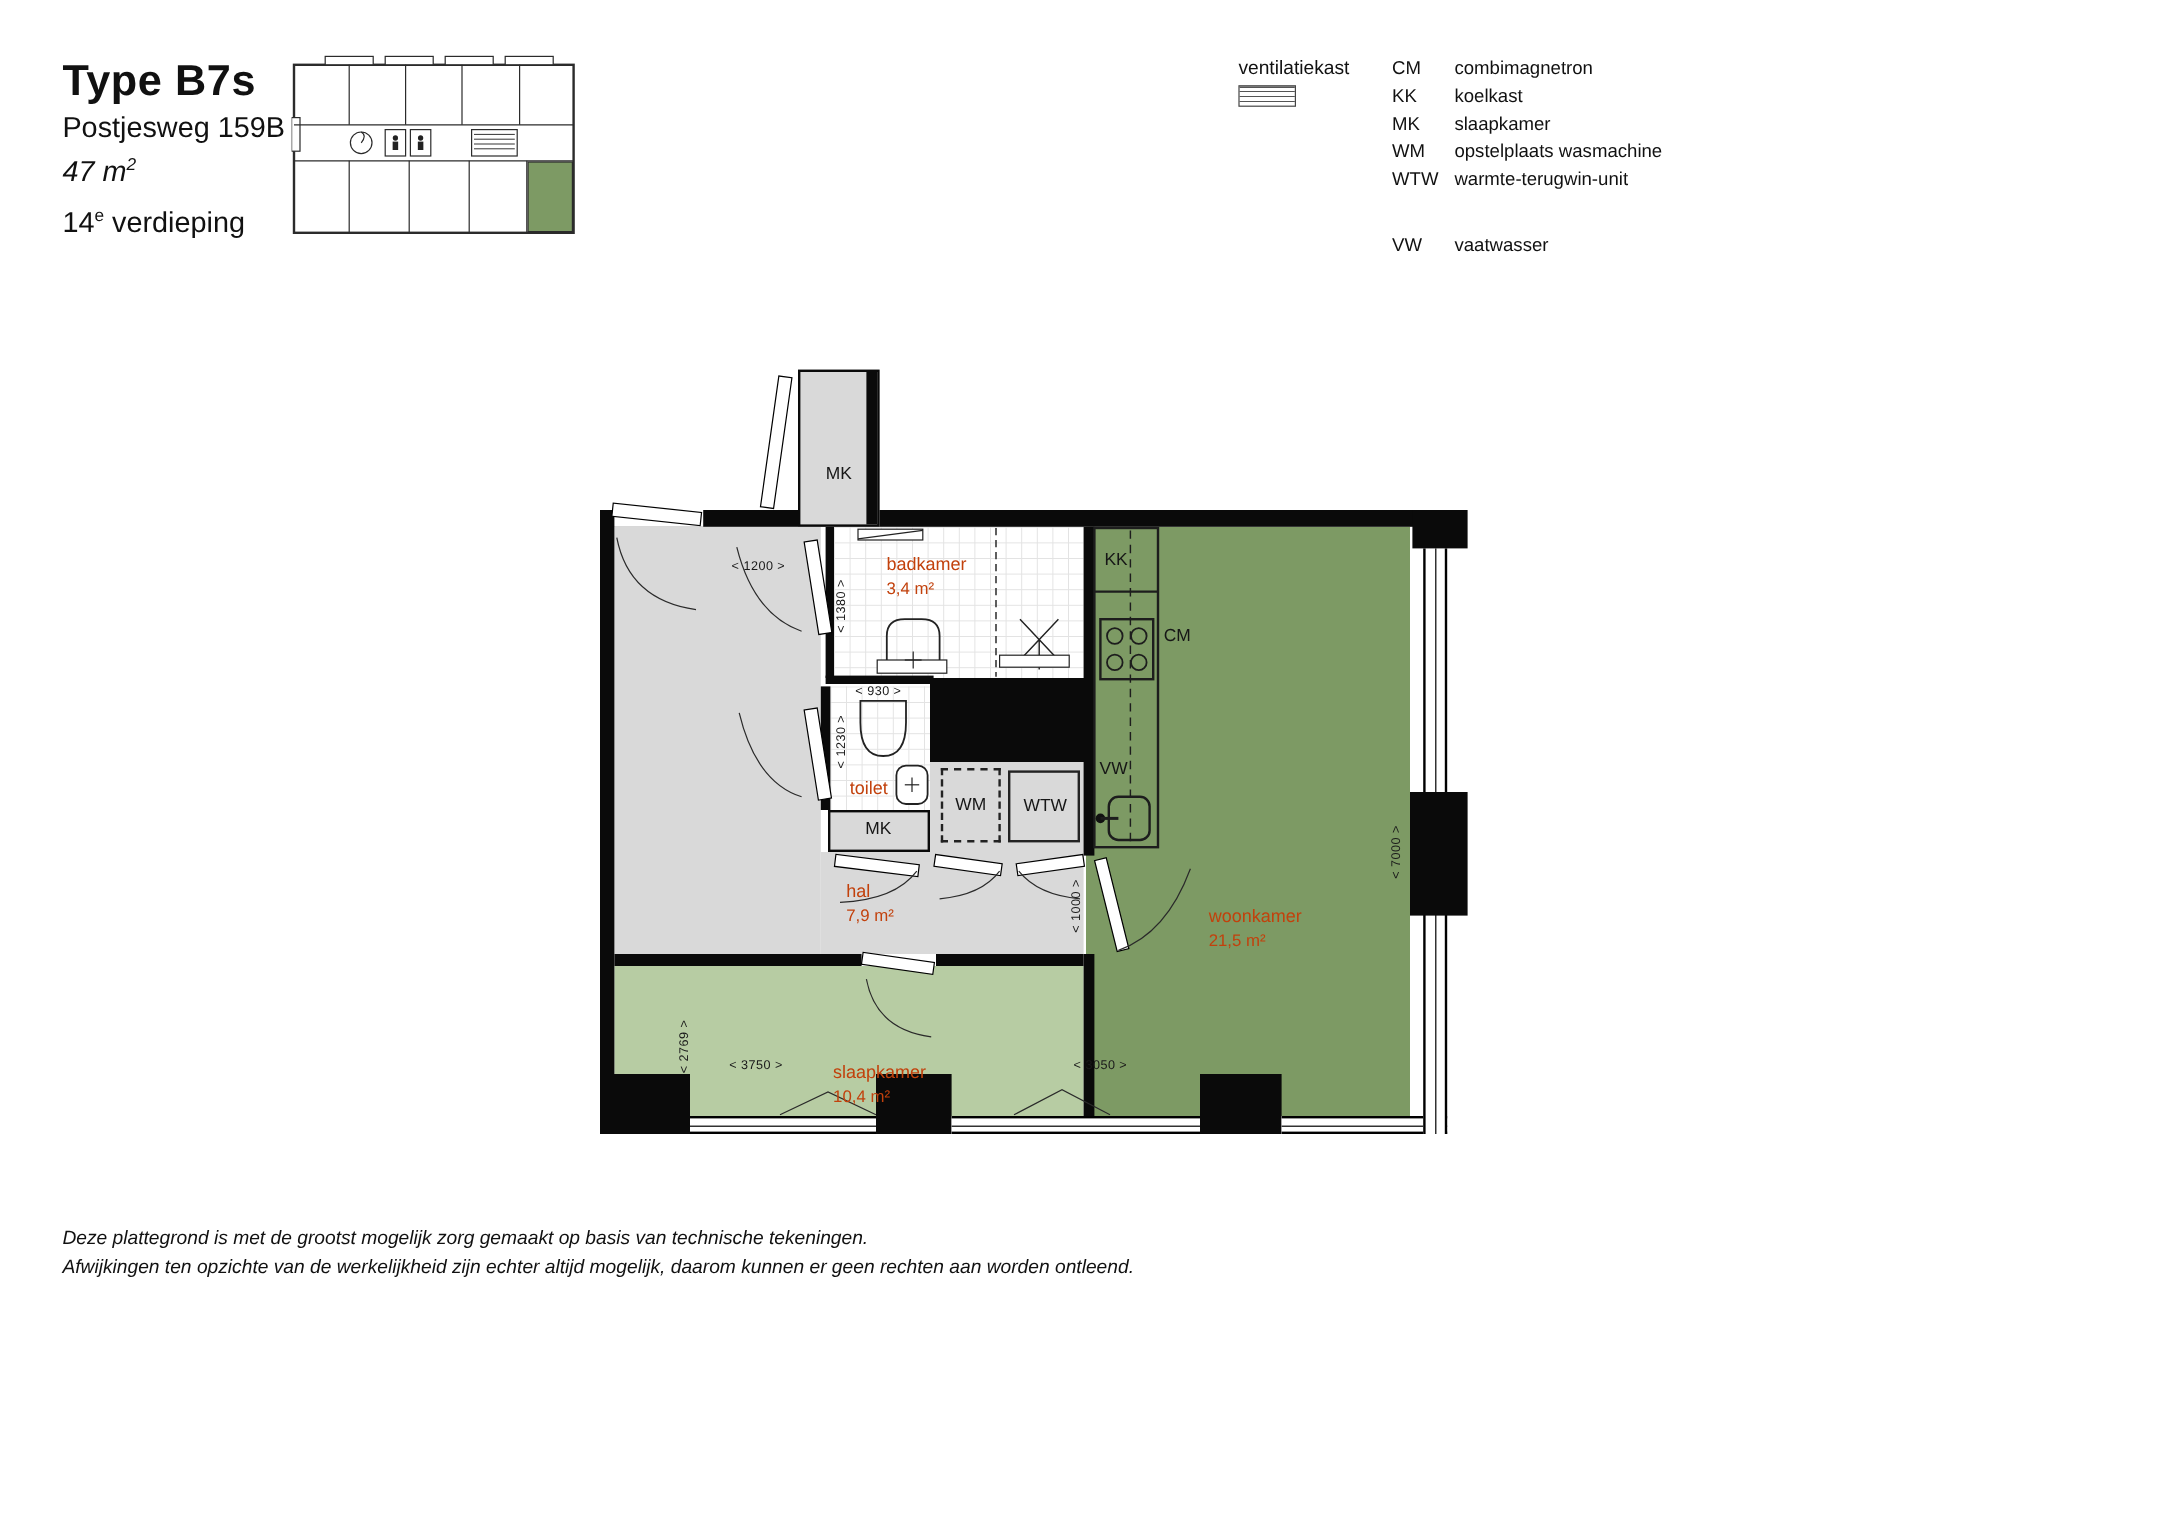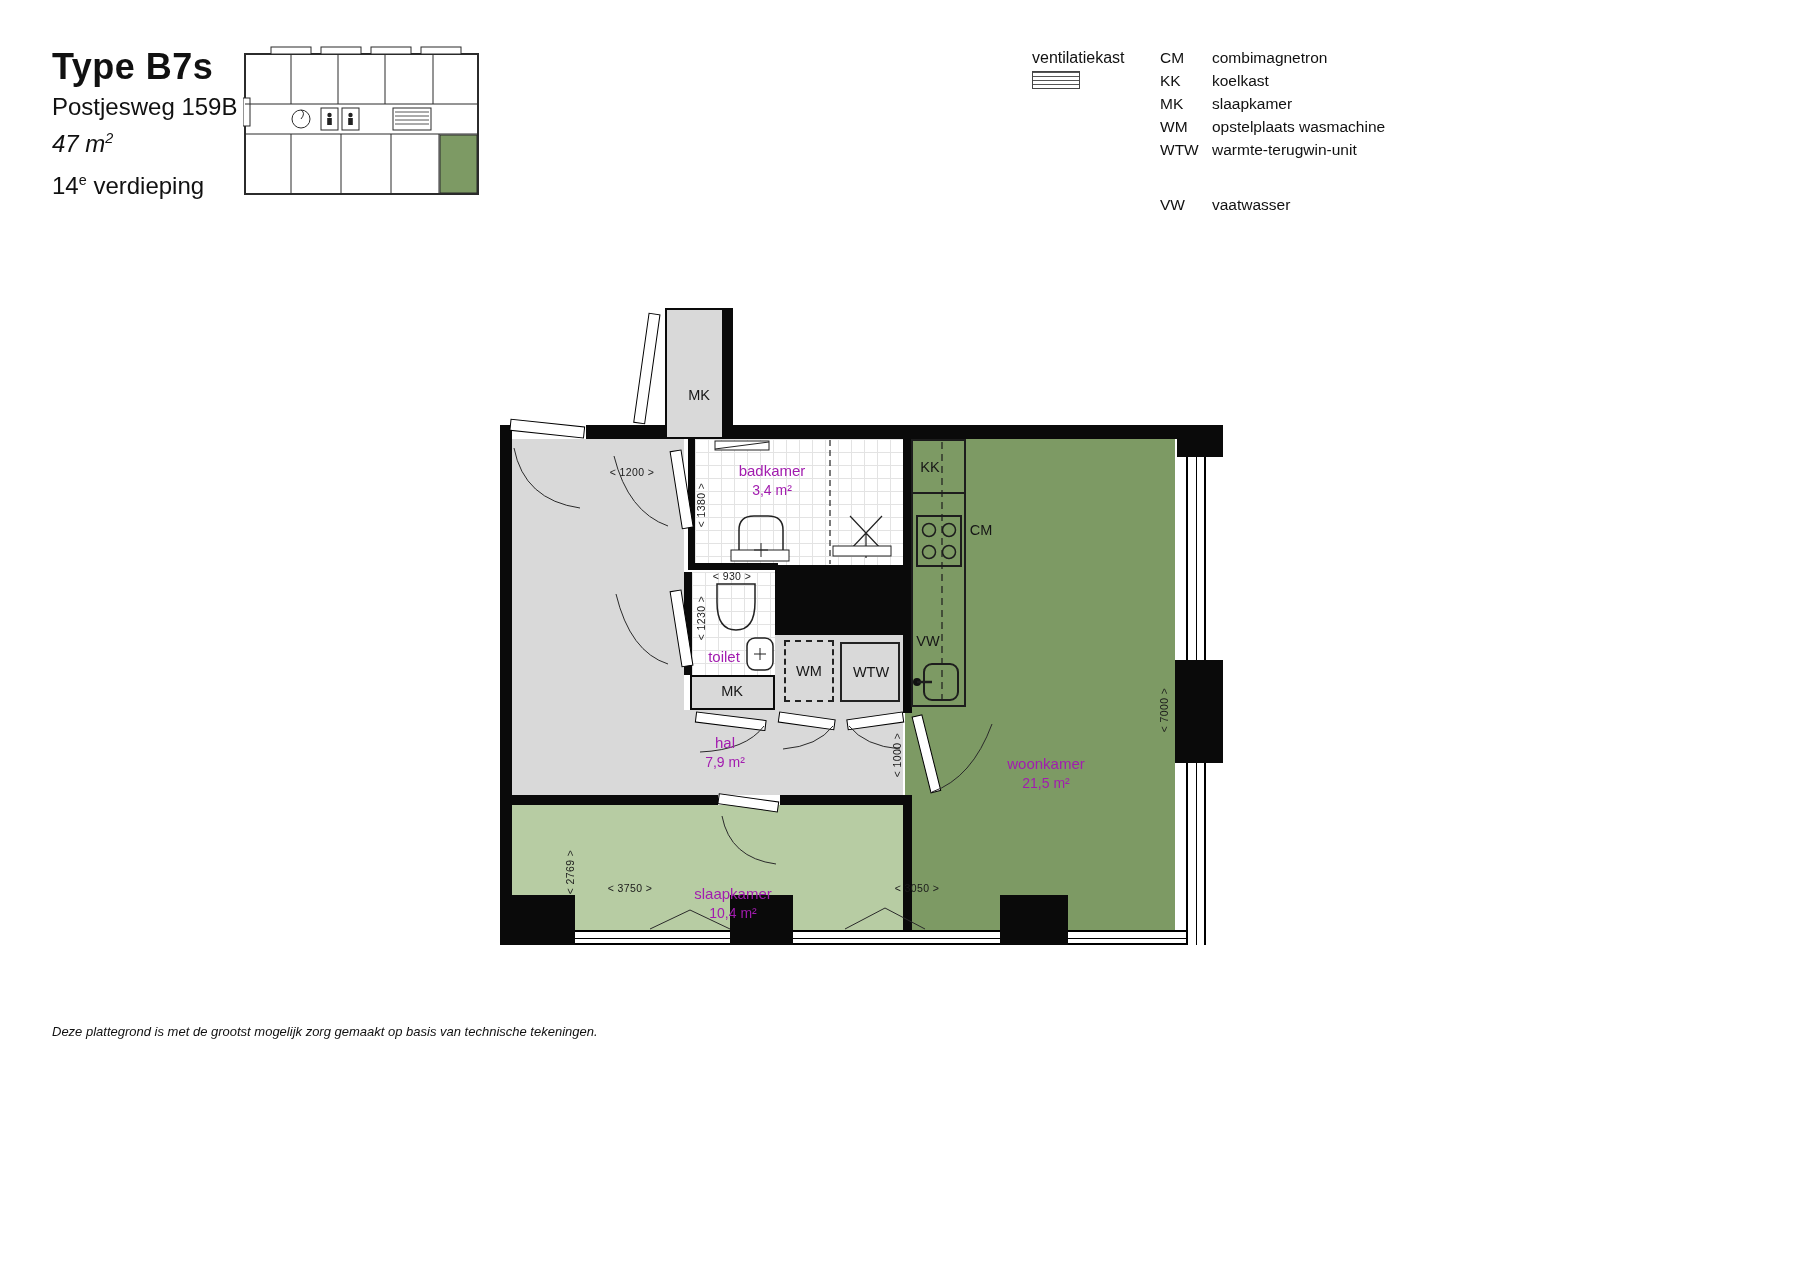--- a/index.html
+++ b/index.html
@@ -27,27 +27,27 @@
   .floor-lgreen{position:absolute;background:#b7cca3;}
   .tiles{position:absolute;background-color:#fff;
          background-image:linear-gradient(#e3e3e3 1px,transparent 1px),
                           linear-gradient(90deg,#e3e3e3 1px,transparent 1px);
          background-size:13px 13px;}
   .closet{position:absolute;background:#d9d9d9;border:2px solid #0a0a0a;box-sizing:border-box;}
   .window{position:absolute;background:#fff;border-top:2px solid #000;border-bottom:2px solid #000;box-sizing:border-box;}
   .window::after{content:"";position:absolute;left:0;right:0;top:50%;height:1px;background:#000;}
   .windowV{position:absolute;background:#fff;border-left:2px solid #000;border-right:2px solid #000;box-sizing:border-box;}
   .windowV::after{content:"";position:absolute;top:0;bottom:0;left:50%;width:1px;background:#000;}
-  .room-label{position:absolute;text-align:center;font-size:15px;line-height:1.3;color:#a21caf;white-space:nowrap;}
+  .room-label{position:absolute;text-align:left;font-size:15px;line-height:1.3;color:#c2410c;white-space:nowrap;}
   .app-label{position:absolute;font-size:14.5px;color:#161616;white-space:nowrap;}
   .dim{position:absolute;font-size:10.5px;letter-spacing:.4px;color:#1a1a1a;white-space:nowrap;}
   .wm-box{position:absolute;border:2px dashed #222;box-sizing:border-box;background:#d9d9d9;}
   .wtw-box{position:absolute;border:2px solid #222;box-sizing:border-box;background:#d9d9d9;}
   
-  .footer-line{font-size:13px;font-style:italic;color:#111;white-space:nowrap;text-align:right;}
+  .footer-line{font-size:16px;font-style:italic;color:#111;white-space:nowrap;text-align:right;}
   svg text{font-family:"Liberation Sans",sans-serif;fill:#111;}
 </style>
 </head>
 <body>
 
 <div id="page">
 
   <div class="abs title" style="left:52px;top:46px;">Type B7s</div>
   <div class="abs subtitle" style="left:52px;top:93px;">Postjesweg 159B</div>
   <div class="abs subtitle italic" style="left:52px;top:130px;"><span>47 m</span><sup>2</sup></div>
@@ -239,14 +239,15 @@
     <div class="dim ctr" style="left:232px;top:276px;">&lt; 930 &gt;</div>
     <div class="dim ctrv" style="left:201px;top:318px;">&lt; 1230 &gt;</div>
     <div class="dim ctrv" style="left:397px;top:455px;">&lt; 1000 &gt;</div>
     <div class="dim ctrv" style="left:70px;top:572px;">&lt; 2769 &gt;</div>
     <div class="dim ctr" style="left:130px;top:588px;">&lt; 3750 &gt;</div>
     <div class="dim ctr" style="left:417px;top:588px;">&lt; 3050 &gt;</div>
     <div class="dim ctrv" style="left:664px;top:410px;">&lt; 7000 &gt;</div>
   </div>
 
   <div class="abs footer-line" style="left:52px;top:1024px;">Deze plattegrond is met de grootst mogelijk zorg gemaakt op basis van technische tekeningen.</div>
+  <div class="abs footer-line" style="left:52px;top:1048px;">Afwijkingen ten opzichte van de werkelijkheid zijn echter altijd mogelijk, daarom kunnen er geen rechten aan worden ontleend.</div>
 
 </div>
 
 </body></html>

